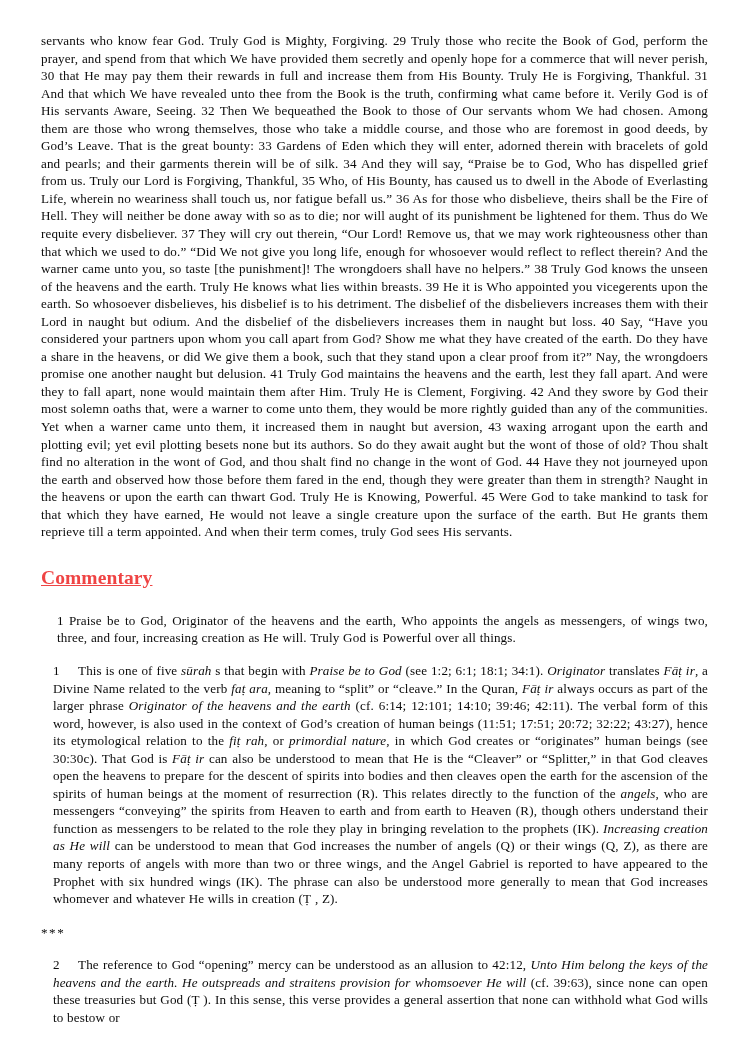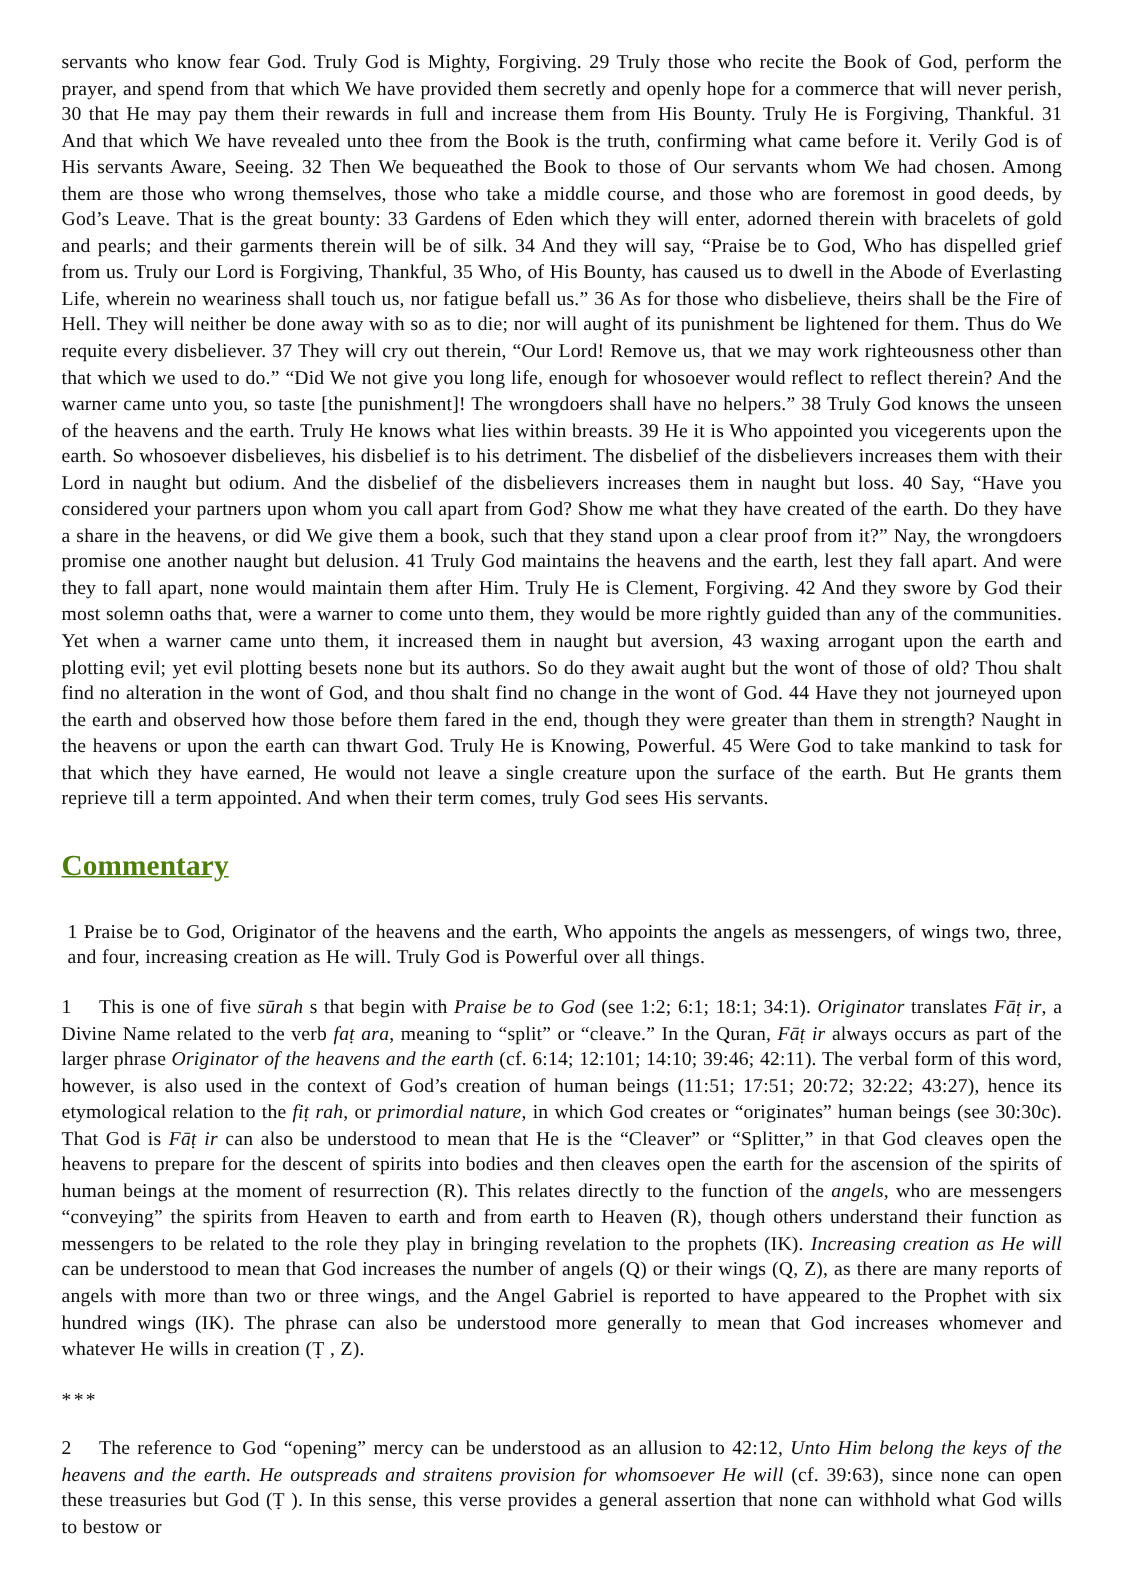--- a/index.html
+++ b/index.html
@@ -33,36 +33,36 @@
     color: #0b0b0b;
     letter-spacing: 0.01em;
     word-spacing: 0.02em;
   }
   .scripture-block {
     margin: 0 0 0 0;
   }
   .section-heading {
     font-size: 19.5px;
     font-weight: bold;
-    color: #4d7c0f;
+    color: #ef4444;
     text-decoration: underline;
     margin: 26px 0 0 0;
     line-height: 22px;
     letter-spacing: 0.005em;
     display: inline-block;
   }
   .heading-row {
     margin: 0;
     padding: 0;
   }
   .verse-lemma {
-    margin: 23px 0 0 4px;
+    margin: 23px 0 0 16px;
   }
   .commentary-note {
-    margin: 15px 0 0 0;
+    margin: 15px 0 0 12px;
   }
   .note-number {
     display: inline-block;
     width: 25px;
   }
   .divider-stars {
     margin: 16px 0 0 0;
     font-size: 13.1px;
     line-height: 17.55px;
     letter-spacing: 0.12em;

